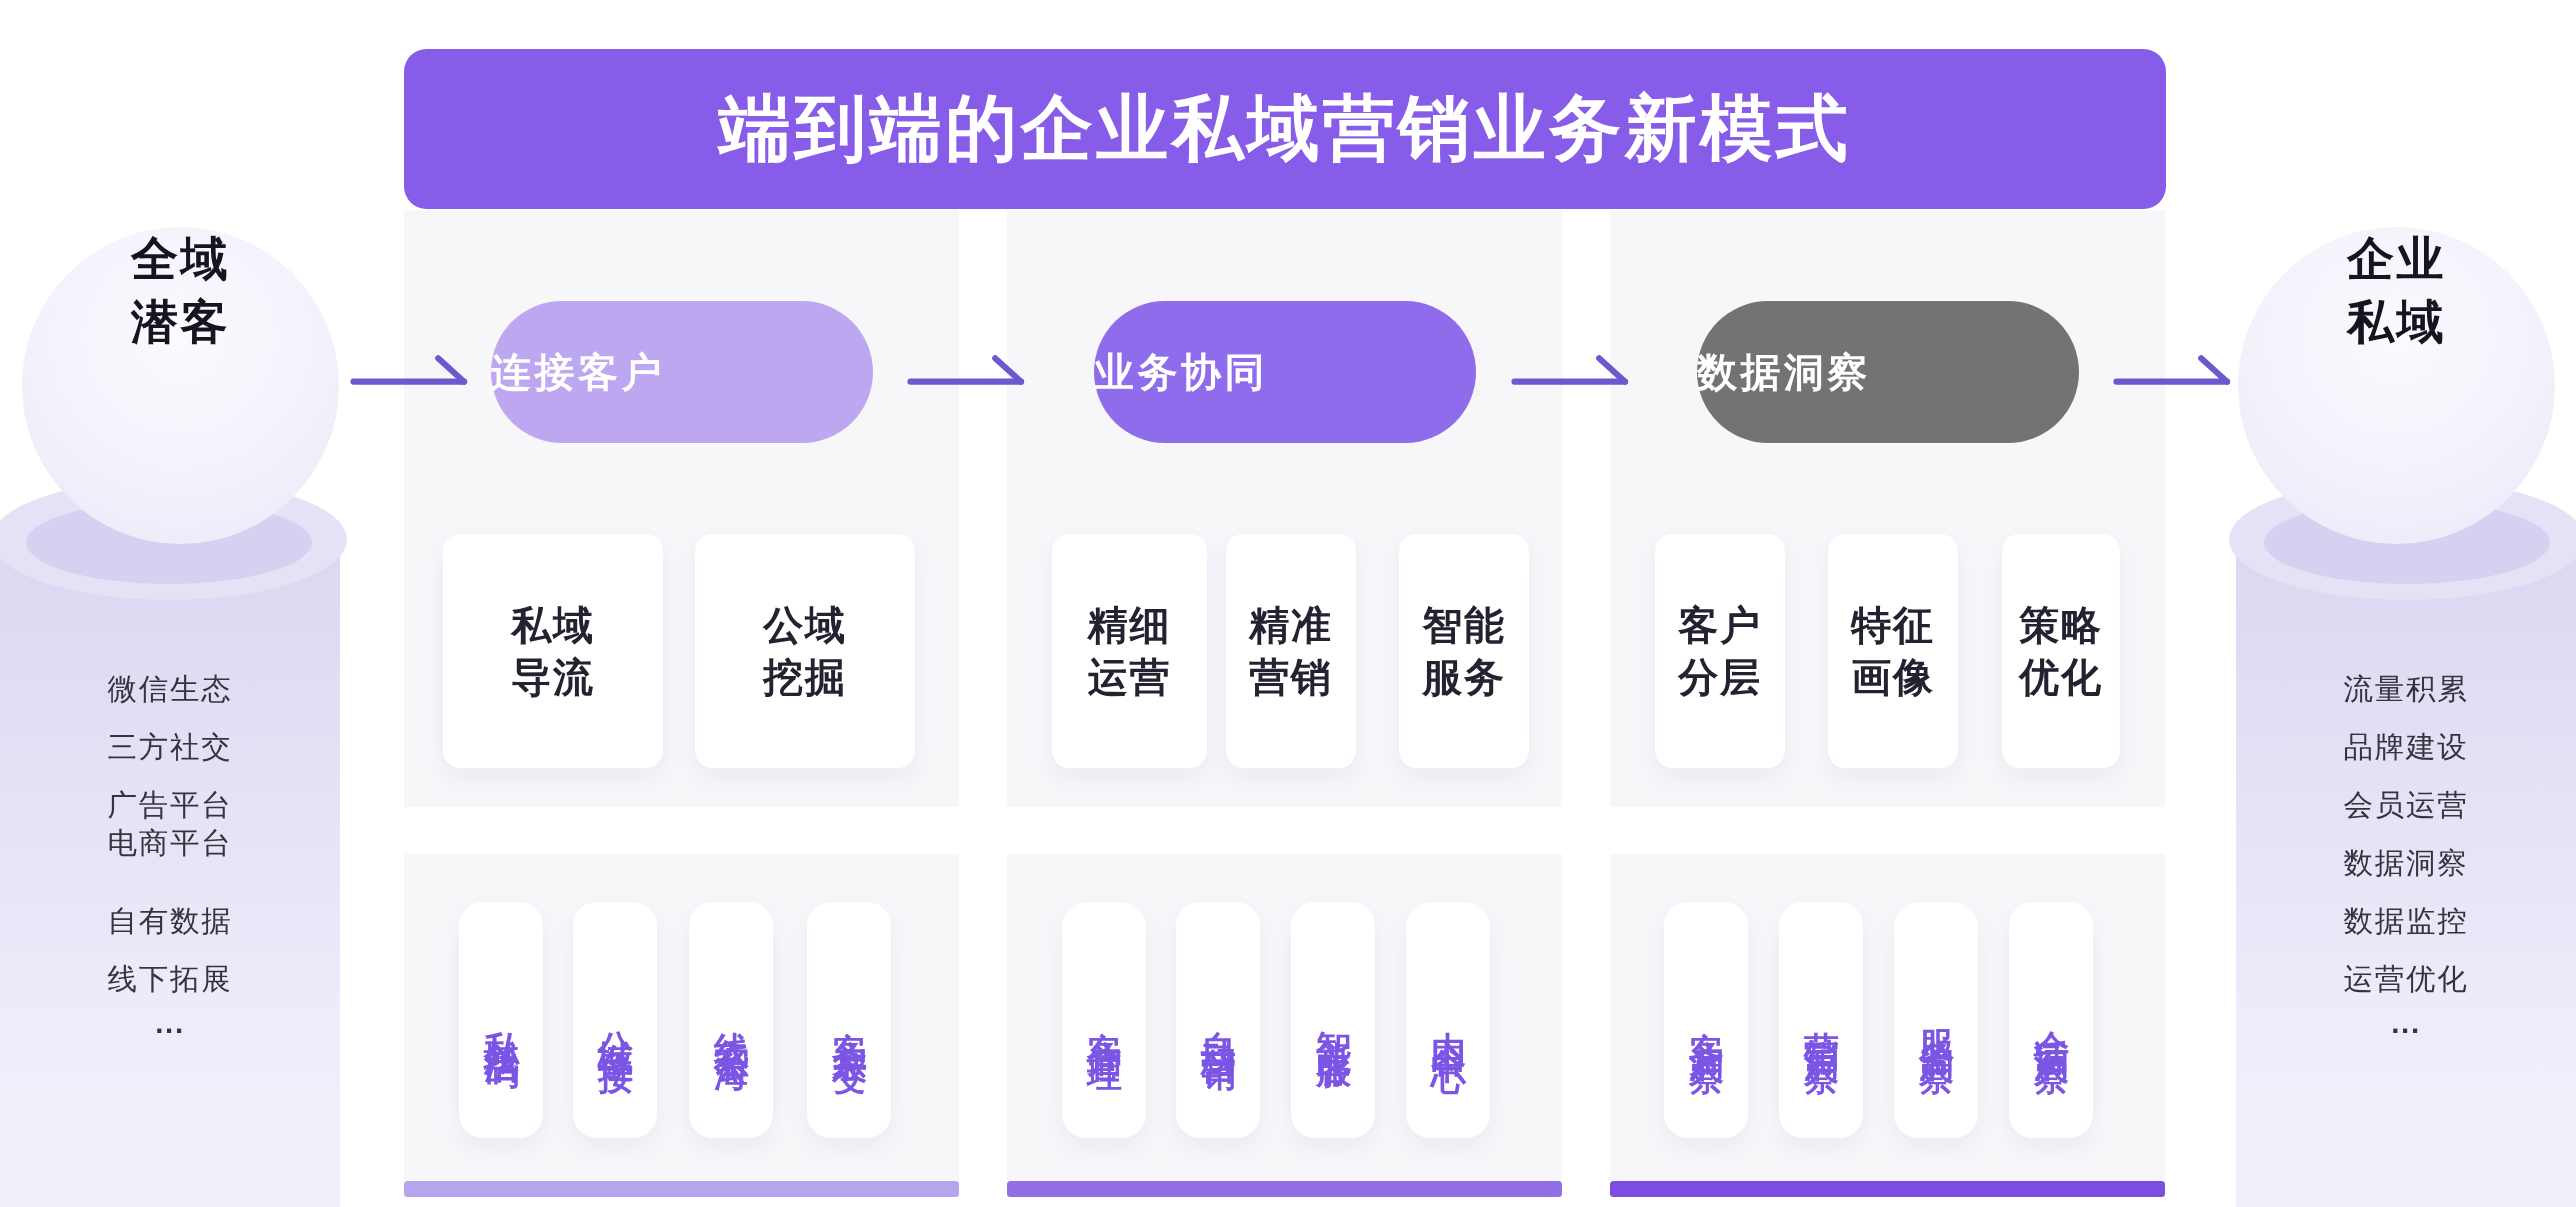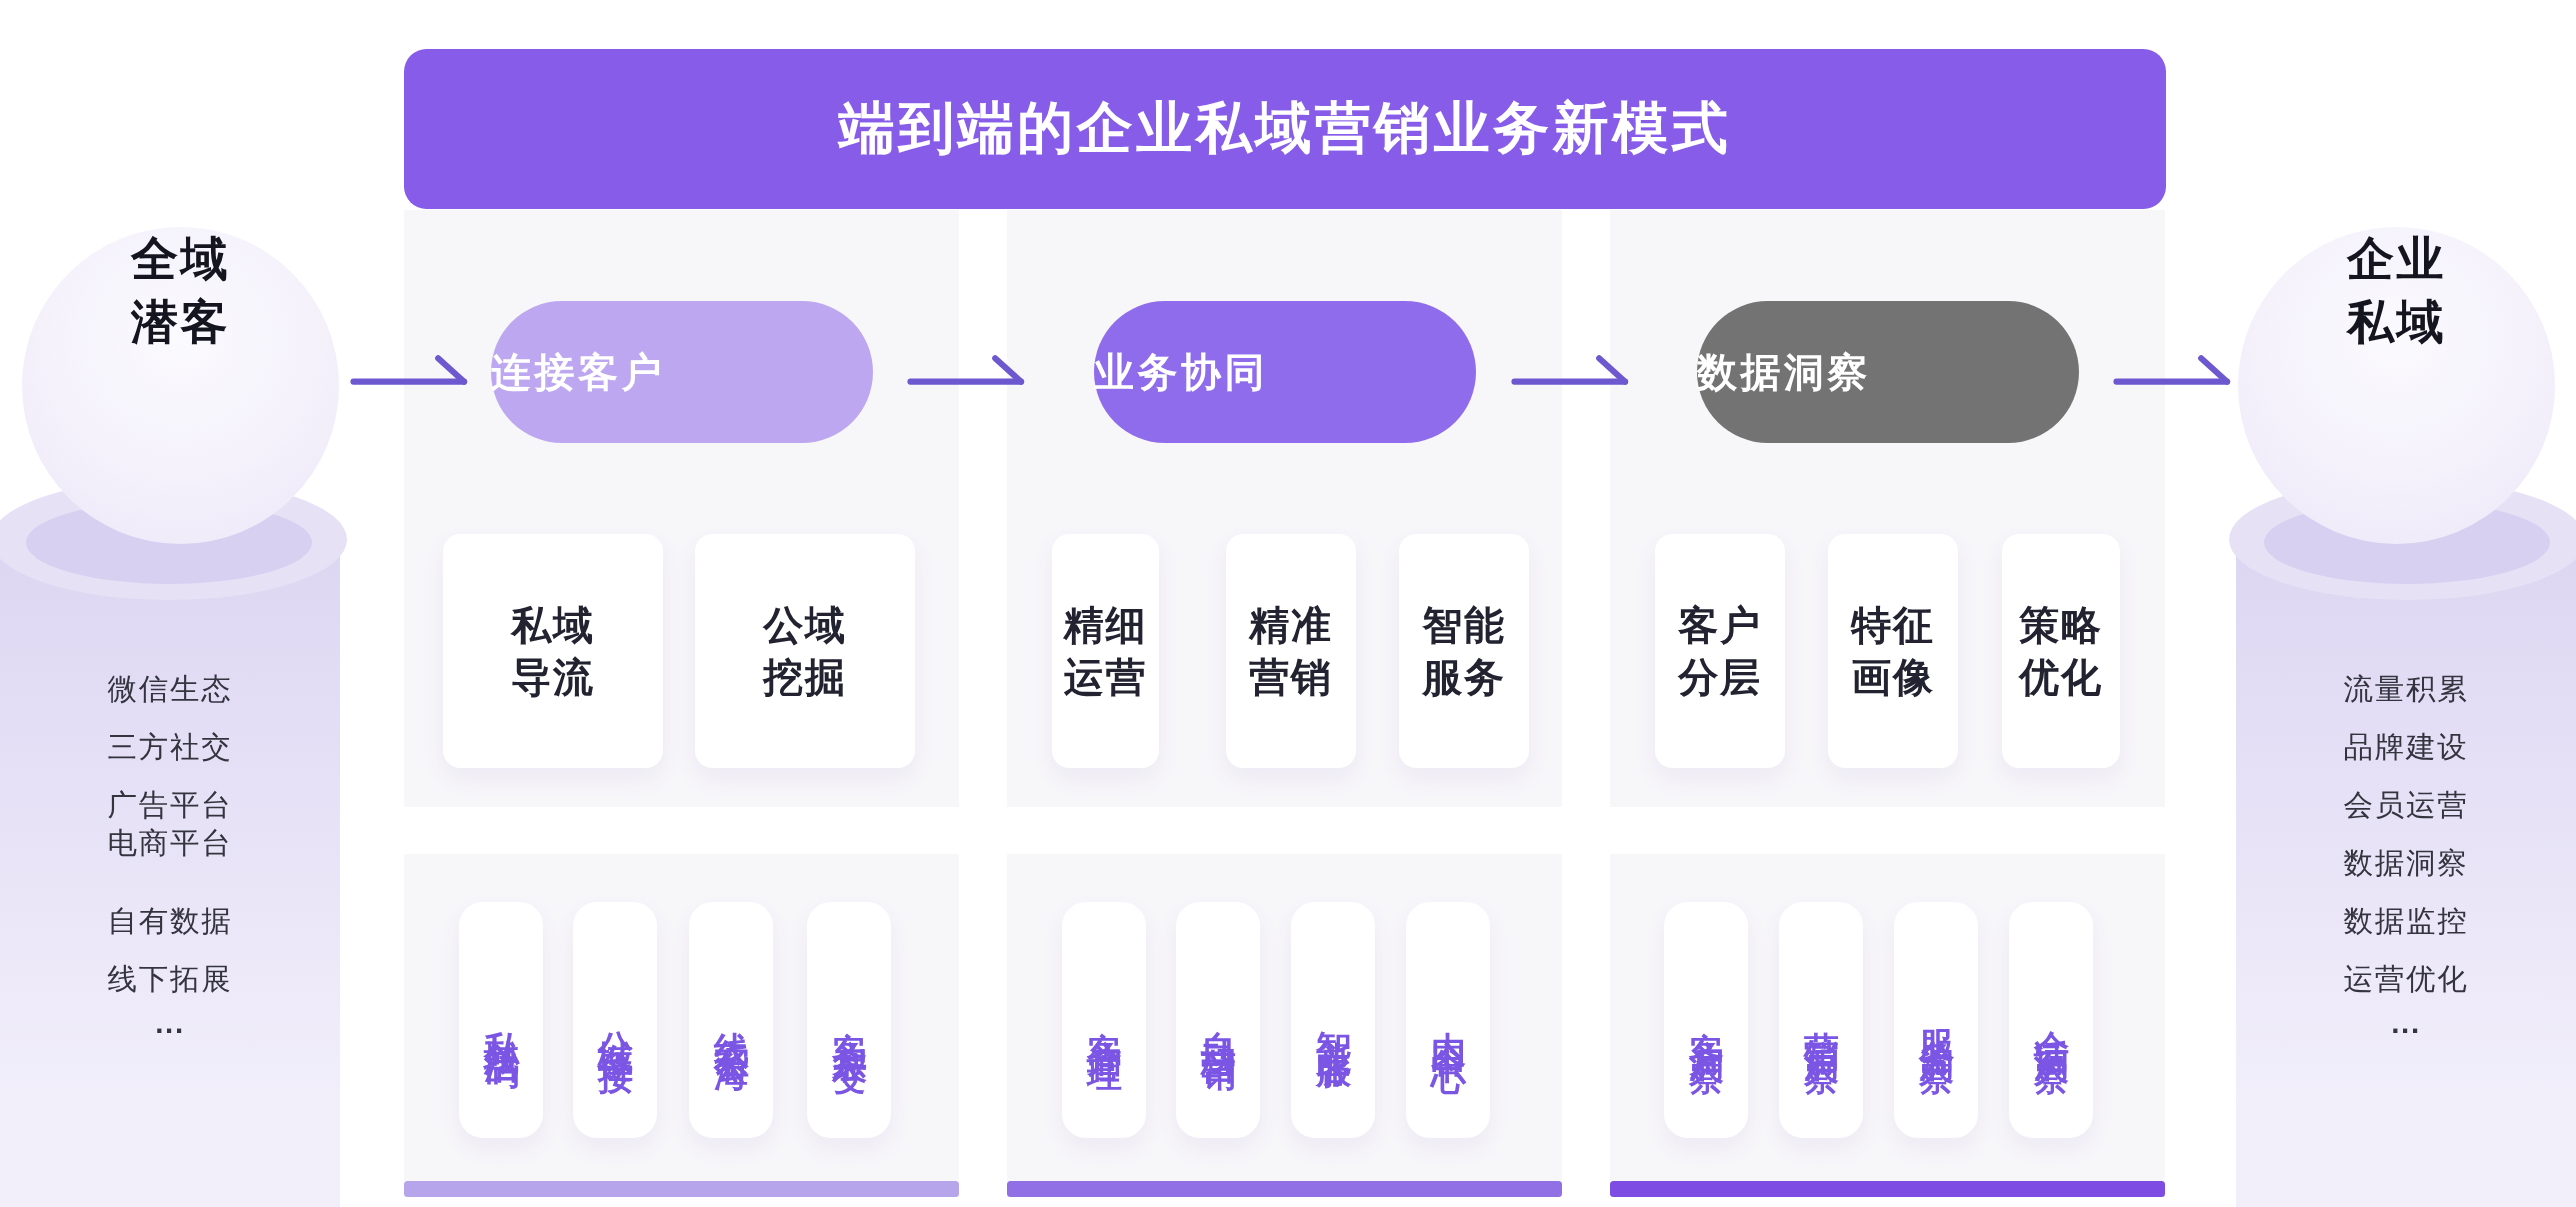--- a/index.html
+++ b/index.html
@@ -3,21 +3,21 @@
 <meta charset="utf-8">
 <style>
   html,body{margin:0;padding:0;background:#ffffff;}
   body{width:2576px;height:1207px;position:relative;overflow:hidden;
        font-family:"Liberation Sans","DejaVu Sans",sans-serif;}
   .abs{position:absolute;}
 
   
   .banner{left:404px;top:49px;width:1762px;height:160px;border-radius:22.6px;
           background:#865ce8;display:flex;align-items:center;justify-content:center;}
-  .banner-title{color:#ffffff;font-size:56px;font-weight:bold;letter-spacing:3.5px;}
+  .banner-title{color:#ffffff;font-size:72px;font-weight:bold;letter-spacing:3.5px;}
 
   
   .col-bg{background:#f7f6f9;}
   .col-top{top:210px;height:597px;width:555px;}
   .col-bottom{top:854px;height:327px;width:555px;}
   .col-bar{top:1181px;height:15.6px;width:555px;border-radius:3.5px;}
 
   .pill{top:301px;width:382px;height:142px;border-radius:71px;
         display:flex;align-items:center;justify-content:flex-start;}
   .pill-label{color:#ffffff;font-size:40px;font-weight:bold;letter-spacing:3.5px;}
@@ -120,21 +120,21 @@
 <div class="abs tool" style="left:807px;">
   <div class="tool-label">客户裂变</div>
 </div>
 
 <div class="abs col-bg col-top" style="left:1007px;"></div>
 <div class="abs col-bg col-bottom" style="left:1007px;"></div>
 <div class="abs col-bar" style="left:1007px;background:#9170e6;"></div>
 <div class="abs pill" style="left:1094px;background:#8f6ceb;">
   <div class="pill-label">业务协同</div>
 </div>
-<div class="abs card" style="left:1052px;width:107px;align-items:center;">
+<div class="abs card" style="left:1052px;width:155px;align-items:center;">
   <div class="card-label">
     <span>精细</span>
     <span>运营</span>
   </div>
 </div>
 <div class="abs card" style="left:1226px;width:130px;">
   <div class="card-label">
     <span>精准</span>
     <span>营销</span>
   </div>

